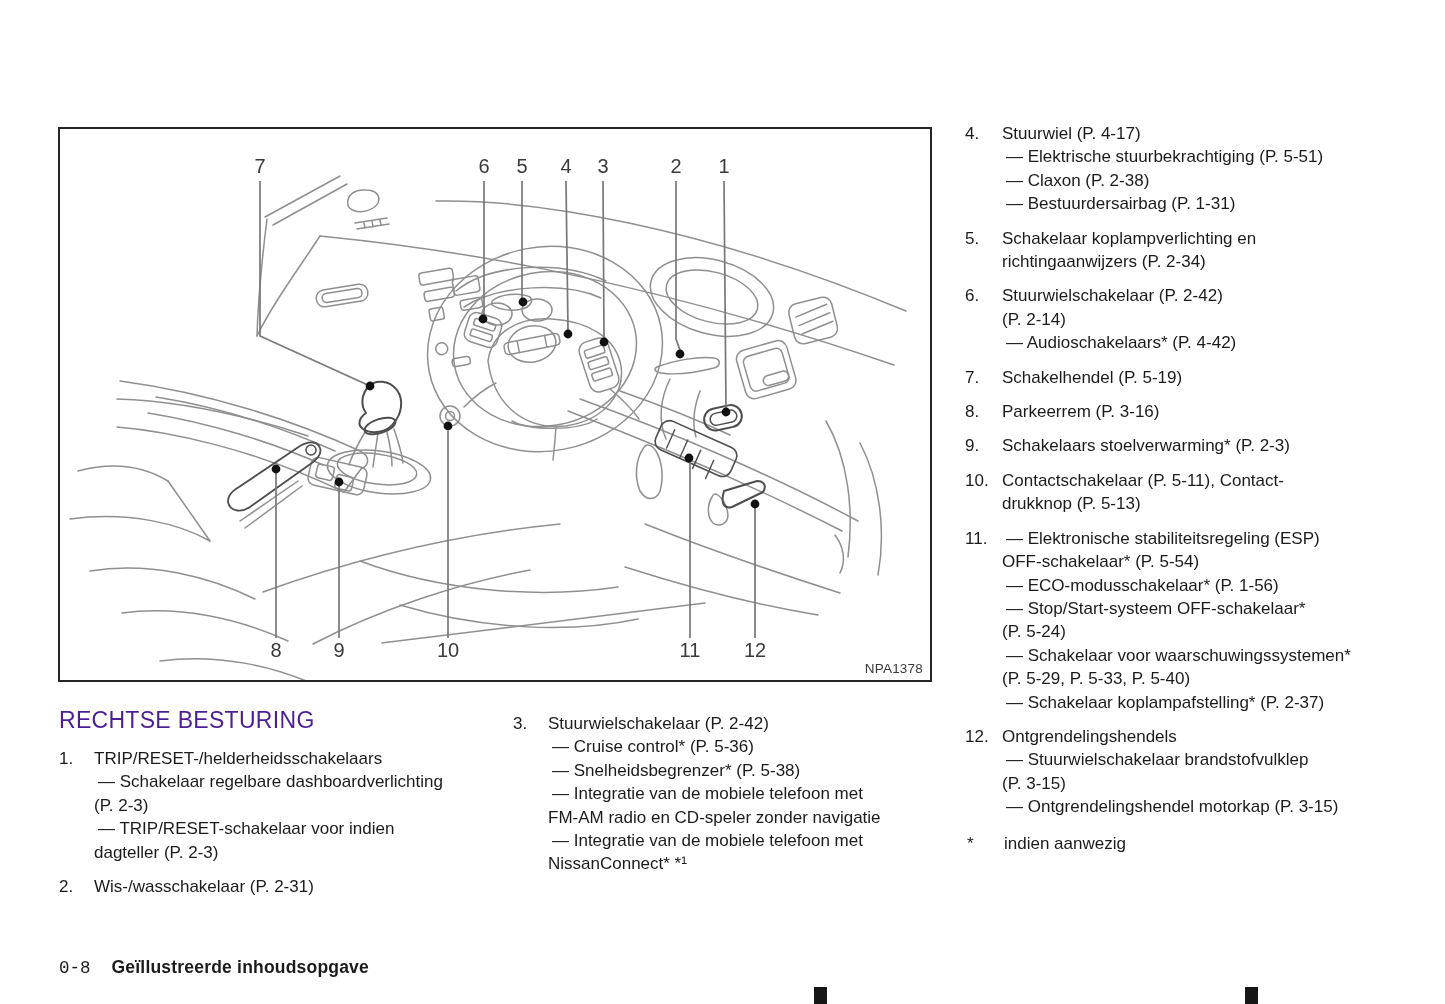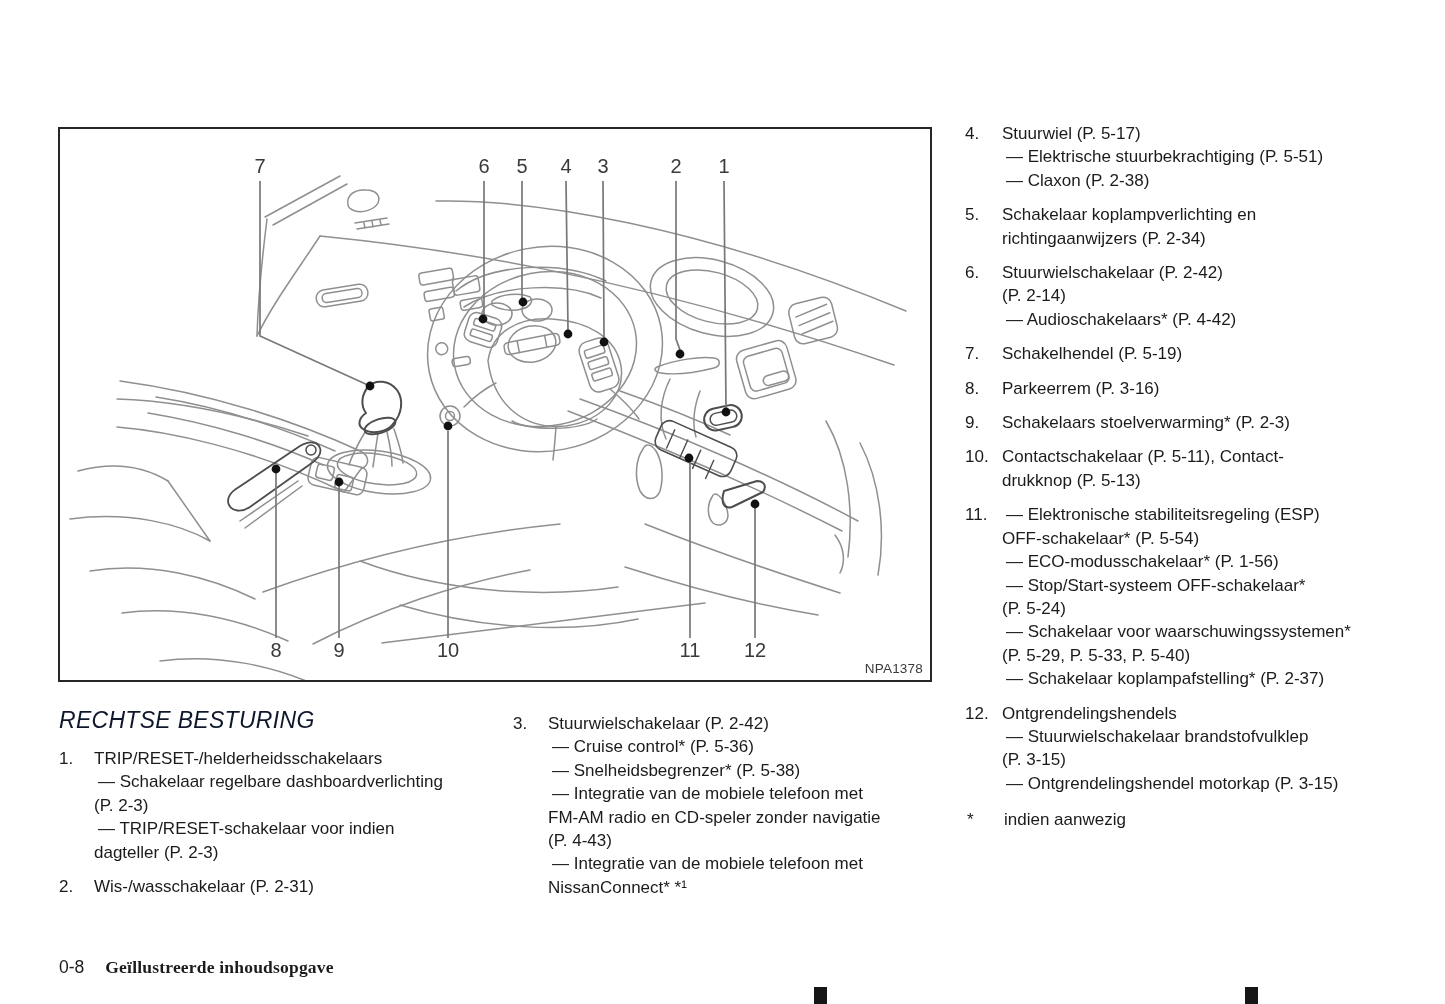--- a/index.html
+++ b/index.html
@@ -20,34 +20,34 @@
   svg text.callout{
     font-family:"Liberation Sans",sans-serif;font-size:20px;fill:#3a3a3a;
   }
   
   .col{position:absolute;font-size:17px;line-height:23.4px;}
   .col-left{left:59px;top:706px;width:440px;}
   .col-middle{left:513px;top:712px;width:430px;}
   .col-right{left:965px;top:122px;width:432px;}
   .section-heading{
     font-size:23px;line-height:28px;letter-spacing:.3px;margin:0 0 13px 0;
-    font-weight:400;color:#0f172a;font-style:italic;
+    font-weight:400;color:#4c1d95;
   }
   .item{display:flex;margin-bottom:11px;}
   .item .num{flex:0 0 35px;}
   .col-right .item .num{flex:0 0 37px;}
   .item .lines{flex:1;}
   .ln{white-space:nowrap;}
   .ln.dash{padding-left:4px;}
   .footnote{display:flex;margin-top:13px;}
   .footnote .num{flex:0 0 37px;padding-left:2px;}
   
   .footer{position:absolute;left:59px;top:957px;font-size:17.5px;}
-  .footer .page-num{font-weight:400;}
-  .footer .footer-title{font-weight:700;margin-left:21px;letter-spacing:.2px;font-family:Liberation Serif, serif;}
+  .footer .page-num{font-weight:400;font-family:Liberation Mono, monospace;}
+  .footer .footer-title{font-weight:700;margin-left:21px;letter-spacing:.2px;}
   
   .tab{position:absolute;background:#161616;width:13px;height:17px;top:987px;}
   .tab-1{left:814px;}
   .tab-2{left:1245px;}
 </style>
 </head>
 <body>
 
 <div class="diagram-frame">
   <svg width="870" height="551" viewBox="0 0 870 551">
@@ -280,35 +280,35 @@
 
 <div class="col col-middle">
   <div class="item">
     <div class="num">3.</div>
     <div class="lines">
       <div class="ln">Stuurwielschakelaar (P. 2-42)</div>
       <div class="ln dash">— Cruise control* (P. 5-36)</div>
       <div class="ln dash">— Snelheidsbegrenzer* (P. 5-38)</div>
       <div class="ln dash">— Integratie van de mobiele telefoon met</div>
       <div class="ln">FM-AM radio en CD-speler zonder navigatie</div>
-      <div class="ln">(P. 4-43)</div>
       <div class="ln dash">— Integratie van de mobiele telefoon met</div>
       <div class="ln">NissanConnect* *¹</div>
     </div>
   </div>
 </div>
 
 <div class="col col-right">
 
   <div class="item">
     <div class="num">4.</div>
     <div class="lines">
-      <div class="ln">Stuurwiel (P. 5-17)</div>
+      <div class="ln">Stuurwiel (P. 4-17)</div>
       <div class="ln dash">— Elektrische stuurbekrachtiging (P. 5-51)</div>
       <div class="ln dash">— Claxon (P. 2-38)</div>
+      <div class="ln dash">— Bestuurdersairbag (P. 1-31)</div>
     </div>
   </div>
 
   <div class="item">
     <div class="num">5.</div>
     <div class="lines">
       <div class="ln">Schakelaar koplampverlichting en</div>
       <div class="ln">richtingaanwijzers (P. 2-34)</div>
     </div>
   </div>

